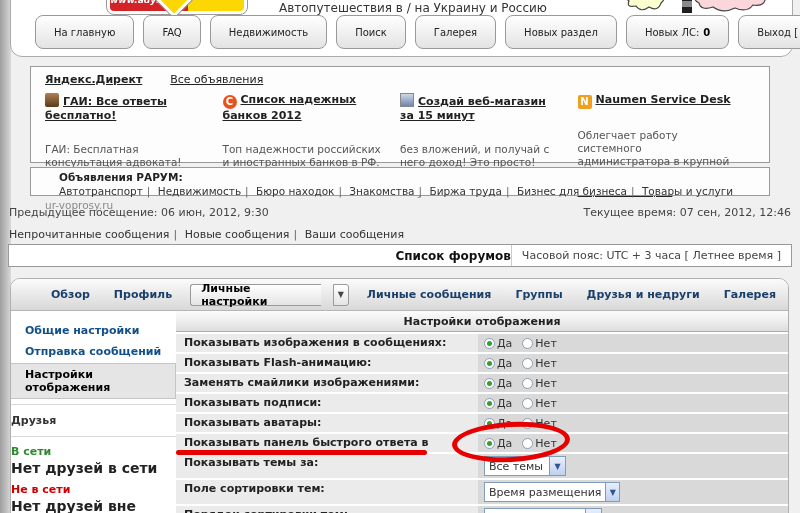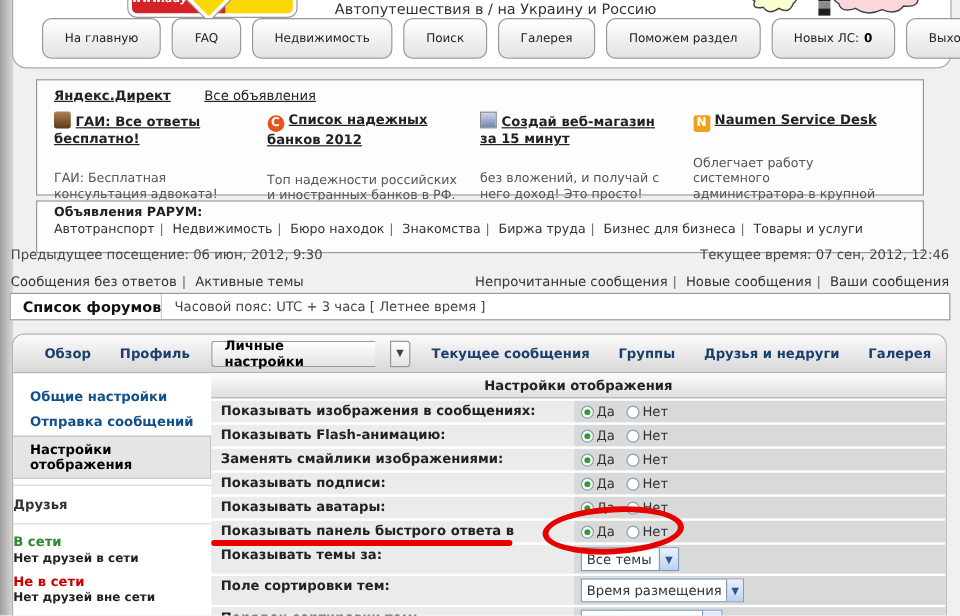--- a/index.html
+++ b/index.html
@@ -49,64 +49,64 @@
   .ad-icon { display:inline-block; width:14px; height:14px; margin-right:4px; vertical-align:-2px;
     text-align:center; font-weight:bold; color:#fff; font-size:10px; line-height:14px; }
   .ad-icon.i0 { background:linear-gradient(#b08050,#5a3a1a); border-radius:2px; }
   .ad-icon.i1 { background:#e8521d; border-radius:50%; }
   .ad-icon.i2 { background:linear-gradient(#cfd8e8,#6f87b0); border:1px solid #888; }
   .ad-icon.i3 { background:#f0a020; border-radius:2px; }
   .ad-body { color:#555; line-height:13px; margin-top:20px; font-size:10.5px; }
   .ad-domain { color:#8a8a8a; margin-top:4px; font-size:10.5px; }
 
   
-  .rarum-box { position:absolute; left:30px; right:30px; top:167px; height:44px;
-    background:#fdfdfd; border:1px solid #999; padding:3px 14px; font-size:10.5px; }
+  .rarum-box { position:absolute; left:30px; right:30px; top:167px; height:29px;
+    background:#fdfdfd; border:1px solid #999; padding:3px 28px; font-size:10.5px; }
   .rarum-title { font-weight:bold; color:#222; }
   .rarum-links { margin-top:2px; color:#333; }
   .sep { color:#666; padding:0 4px; }
   .rarum-links span[data-interactable="true"] { cursor:pointer; }
 
   
   .info-line1 { position:absolute; left:9px; right:9px; top:206px; display:flex;
     justify-content:space-between; color:#444; }
   .info-line2 { position:absolute; left:9px; right:9px; top:228px; display:flex;
     justify-content:space-between; color:#333; }
   .board-bar { position:absolute; left:8px; right:8px; top:244px; height:23px;
     background:#fff; border:1px solid #999; display:flex; align-items:center;
-    justify-content:flex-start; }
+    justify-content:flex-end; }
   .board-title { font-weight:bold; font-size:12px; color:#111; padding-left:10px; }
   .tz { color:#444; padding:0 10px; border-left:1px solid #ccc; height:100%;
     display:flex; align-items:center; }
 
   
   .panel { position:absolute; left:10px; right:11px; top:278px; height:260px;
     background:#fff; border:1px solid #b0b0b0; border-radius:10px 10px 0 0; overflow:hidden; }
   .tab-strip { height:32px; background:linear-gradient(#fbfbfb,#d8d8d8);
-    border-bottom:1px solid #b5b5b5; display:flex; align-items:center; padding-left:14px;justify-content:space-between; }
+    border-bottom:1px solid #b5b5b5; display:flex; align-items:center; padding-left:28px;justify-content:space-between; }
   .tab { padding:0 12px; font-weight:bold; color:#1b3f6b; cursor:pointer; white-space:nowrap; }
   .tab-active-wrap { display:flex; align-items:stretch; height:22px; margin:0 6px; cursor:pointer;gap:12px; }
   .tab-active { background:linear-gradient(#ffffff,#e4e4e4); border:1px solid #9a9a9a;
     border-right:none; border-radius:3px 0 0 3px; color:#000; font-weight:bold;
     display:flex; align-items:center; padding:0 10px; }
   .tab-arrow { background:linear-gradient(#ffffff,#e4e4e4); border:1px solid #9a9a9a;
     border-radius:0 3px 3px 0; width:17px; display:flex; align-items:center;
     justify-content:center; font-size:8px; color:#444; }
 
   .panel-body { display:flex; height:227px; }
   .sidebar { width:165px; flex:0 0 165px; padding-top:9px; }
   .sb-item { padding:4px 14px; font-weight:bold; color:#12508a; cursor:pointer; }
   .sb-item.active { color:#000; background:#e5e5e5; border:1px solid #c4c4c4;
     border-left:none; margin:1px 0; }
   .sb-div { border-top:1px solid #d8d8d8; margin:5px 0; }
   .sb-center { text-align:left; font-weight:bold; }
   .friends-title { color:#333; padding:4px 0; }
   .online { color:#2d8a2d; padding-top:3px; cursor:pointer; }
   .offline { color:#cc0000; padding-top:3px; cursor:pointer; }
-  .friend-status { font-size:10px; color:#222; padding:2px 0 4px 0; }
+  .friend-status { font-size:14px; color:#222; padding:2px 0 4px 0; }
 
   .content { flex:1; display:flex; flex-direction:column; }
   .content-title { height:21px; background:linear-gradient(#fdfdfd,#dedede);
     border-bottom:1px solid #aaa; display:flex; align-items:center;
     justify-content:center; font-weight:bold; color:#222; }
   .row { display:flex; margin-top:2px; }
   .row .lbl { flex:0 0 302px; background:#ebebeb; padding:2px 8px; font-weight:bold;
     color:#222; line-height:14px; position:relative; }
   .row .ctrl { flex:1; background:#d9d9d9; padding:2px 6px; display:flex; align-items:center; }
   .row.r-radio { height:18px; }
@@ -160,21 +160,21 @@
     </g>
   </svg>
 
   <div class="nav-row" data-interactable="false">
     <div class="nav-btn" data-interactable="true">На главную</div>
     <div class="nav-btn" data-interactable="true">FAQ</div>
     <div class="nav-btn" data-interactable="true">Недвижимость</div>
     <div class="nav-btn" data-interactable="true">Поиск</div>
     <div class="nav-spacer" data-interactable="false"></div>
     <div class="nav-btn" data-interactable="true">Галерея</div>
-    <div class="nav-btn" data-interactable="true">Поможем раздел</div>
+    <div class="nav-btn" data-interactable="true">Новых раздел</div>
     <div class="nav-btn" data-interactable="true">
       <span data-interactable="false">Новых ЛС:</span>
       <span class="pm-count" data-interactable="false">0</span>
     </div>
     <div class="nav-btn" data-interactable="true">Выход [ Kinrapan ]</div>
   </div>
 </div>
 
 <div class="yandex-box" data-interactable="false">
   <div class="yx-head" data-interactable="false">
@@ -220,44 +220,40 @@
     <span data-interactable="true">Товары и услуги</span>
   </div>
 </div>
 
 <div class="info-line1" data-interactable="false">
   <span data-interactable="false">Предыдущее посещение: 06 июн, 2012, 9:30</span>
   <span data-interactable="false">Текущее время: 07 сен, 2012, 12:46</span>
 </div>
 <div class="info-line2" data-interactable="false">
   <span data-interactable="false">
-    <span data-interactable="true">Сообщения без ответов</span><span class="sep" data-interactable="false">|</span>
-    <span data-interactable="true">Активные темы</span>
-  </span>
-  <span data-interactable="false">
     <span data-interactable="true">Непрочитанные сообщения</span><span class="sep" data-interactable="false">|</span>
     <span data-interactable="true">Новые сообщения</span><span class="sep" data-interactable="false">|</span>
     <span data-interactable="true">Ваши сообщения</span>
   </span>
 </div>
 
 <div class="board-bar" data-interactable="false">
   <span class="board-title" data-interactable="true">Список форумов</span>
   <span class="tz" data-interactable="false">Часовой пояс: UTC + 3 часа [ Летнее время ]</span>
 </div>
 
 <div class="panel" data-interactable="false">
   <div class="tab-strip" data-interactable="false">
     <div class="tab" data-interactable="true">Обзор</div>
     <div class="tab" data-interactable="true">Профиль</div>
     <div class="tab-active-wrap" data-interactable="true">
       <div class="tab-active" data-interactable="false">Личные настройки</div>
       <div class="tab-arrow" data-interactable="true">▼</div>
     </div>
-    <div class="tab" data-interactable="true">Текущее сообщения</div>
+    <div class="tab" data-interactable="true">Личные сообщения</div>
     <div class="tab" data-interactable="true">Группы</div>
     <div class="tab" data-interactable="true">Друзья и недруги</div>
     <div class="tab" data-interactable="true">Галерея</div>
   </div>
 
   <div class="panel-body" data-interactable="false">
 
     <div class="sidebar" data-interactable="false">
       <div class="sb-item" data-interactable="true">Общие настройки</div>
       <div class="sb-item" data-interactable="true">Отправка сообщений</div>

